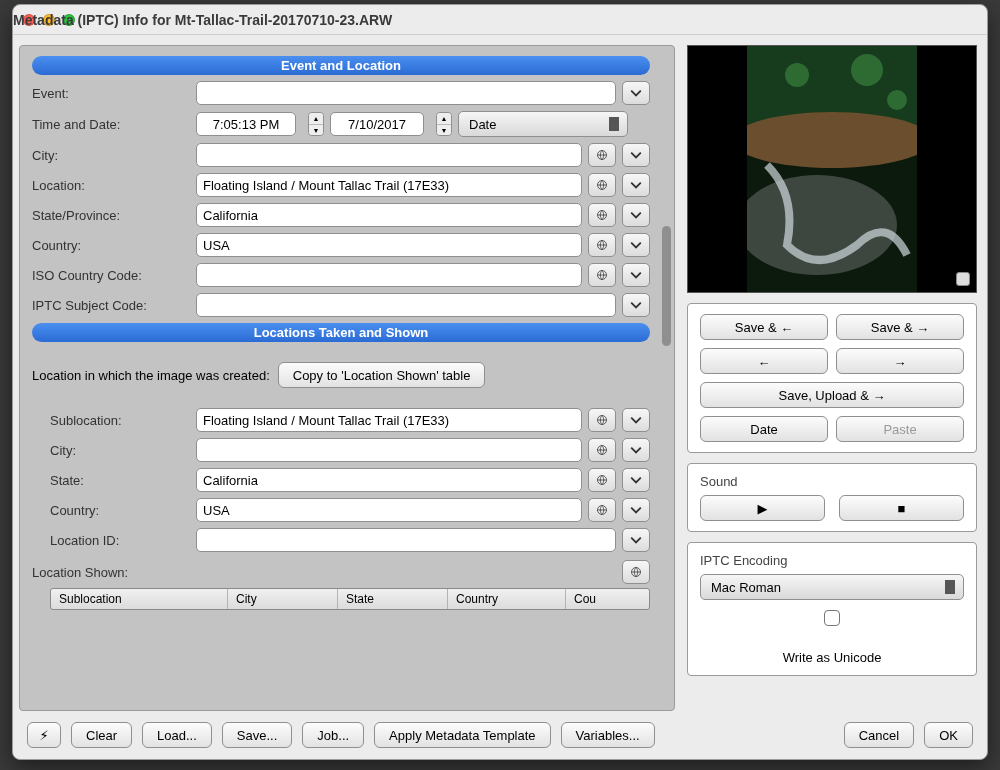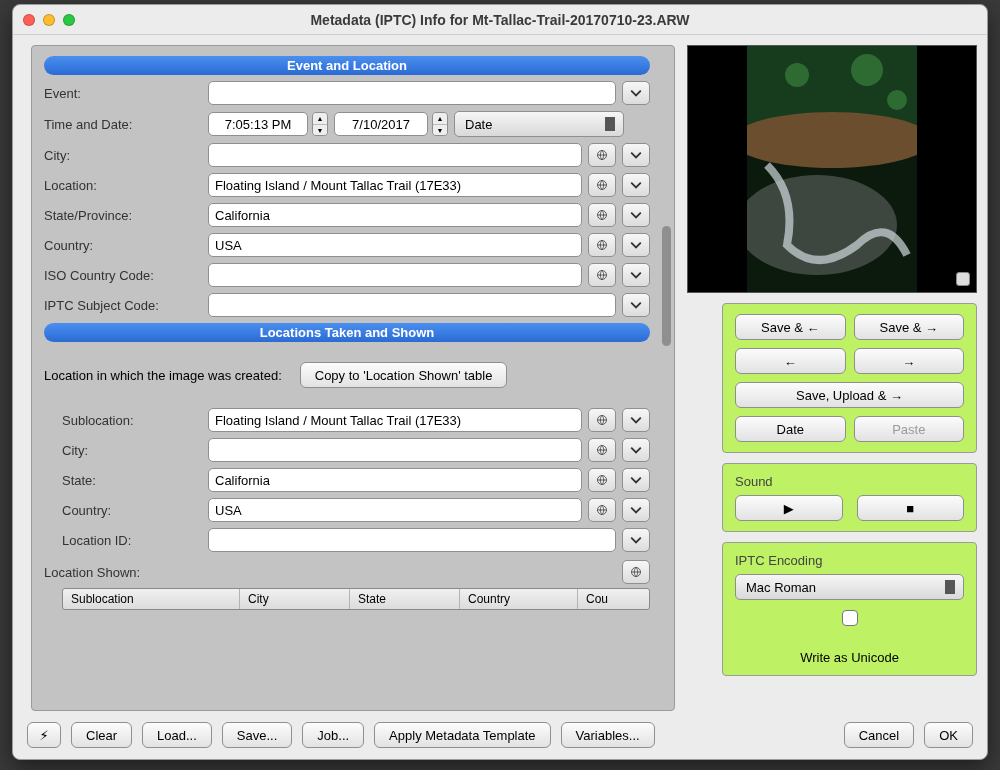--- a/index.html
+++ b/index.html
@@ -30,26 +30,26 @@
     padding: 0 10px;
     border-bottom: 1px solid #cfcfcf;
     position: relative;
   }
   .traffic { display:flex; gap:8px; }
   .traffic span {
     width:12px; height:12px; border-radius:50%;
     display:inline-block; border:1px solid rgba(0,0,0,0.2);
   }
   .title {
-    position:absolute; left:0; right:0; text-align:center;
+    position:absolute; left:0; right:0; text-align:left;
     font-weight:600; font-size:14px; color:#3a3a3a;
     pointer-events:none;
   }
   .content {
-    flex:1; display:flex; padding:10px 10px 0 18px; gap:12px;
+    flex:1; display:flex; padding:10px 10px 0 6px; gap:12px;
     min-height:0;
   }
   .leftcol {
     flex:1; min-width:0;
     background:#c3c3c3;
     border:1px solid #9a9a9a;
     border-radius:4px;
     overflow-y: hidden;
     position:relative;
     padding-right:16px;
@@ -75,21 +75,21 @@
   .iconbtn, .dropbtn {
     height:24px; border:1px solid #8f8f8f; border-radius:5px;
     background:linear-gradient(#f7f7f7,#dcdcdc);
     display:inline-flex; align-items:center; justify-content:center;
     font-size:12px; cursor:pointer;
   }
   .iconbtn { width:28px; }
   .dropbtn { width:28px; }
   .dropbtn svg, .iconbtn svg { width:12px; height:12px; }
   .timebox {
-    display:flex; align-items:flex-start; gap:4px;
+    display:flex; align-items:flex-start; gap:12px;
   }
   .spin {
     display:flex; flex-direction:column; border:1px solid #8f8f8f;
     border-radius:4px; width:16px; height:24px; overflow:hidden;
   }
   .spin span { flex:1; font-size:7px; text-align:center; line-height:11px; background:#eee; }
   .spin span:first-child { border-bottom:1px solid #bbb; }
   .selector {
     flex:1; height:26px; border:1px solid #8f8f8f; border-radius:5px;
     background:linear-gradient(#f6f6f6,#d9d9d9);
@@ -102,40 +102,39 @@
     -webkit-mask: none;
   }
   .sel-arrows { position:absolute; right:8px; font-size:9px; line-height:8px; color:#444;}
   .btn {
     height:26px; border:1px solid #8f8f8f; border-radius:6px;
     background:linear-gradient(#fcfcfc,#e2e2e2);
     padding:0 14px; font-size:13px; cursor:pointer;
     display:inline-flex; align-items:center; justify-content:center;
   }
   .btn.disabled { color:#9a9a9a; }
-  .copytablerow { display:flex; align-items:center; gap:18px; margin:20px 0;}
+  .copytablerow { display:flex; align-items:center; gap:8px; margin:20px 0;}
   .locshown-label { color:#333; margin:8px 0 4px 0; }
   .headerrow {
     display:flex; border:1px solid #8a8a8a; border-radius:3px; overflow:hidden;
     background:linear-gradient(#f0f0f0,#dcdcdc); font-size:12px; margin-left:18px;
   }
   .headerrow div {
     padding:3px 8px; border-right:1px solid #b4b4b4; flex:0 0 auto;
   }
   .rightcol { width:290px; display:flex; flex-direction:column; gap:10px; }
   .preview {
     height:248px; background:#000; border:1px solid #555; position:relative;
     display:flex; align-items:center; justify-content:center;
     overflow:hidden;
   }
   .preview svg { width:170px; height:248px; }
   .panel {
-    background:#bef264; border:1px solid #9a9a9a; border-radius:4px;
+    background:#ffffff; border:1px solid #9a9a9a; border-radius:4px;
     padding:10px 12px;
-    margin-left:35px;
   }
   .btngrid { display:grid; grid-template-columns:1fr 1fr; gap:8px; }
   .btngrid .btn { width:100%; }
   .fullbtn { grid-column:1 / span 2; }
   .panel .label { color:#444; margin-bottom:6px; display:block; }
   .soundrow { display:flex; gap:14px; margin-top:4px;}
   .soundrow .btn { flex:1; }
   .checkbox-row { display:flex; align-items:center; gap:24px; margin-top:10px;flex-direction:column;}
   .checkbox {
     width:16px; height:16px; border:1px solid #777; border-radius:4px; background:#fff;

